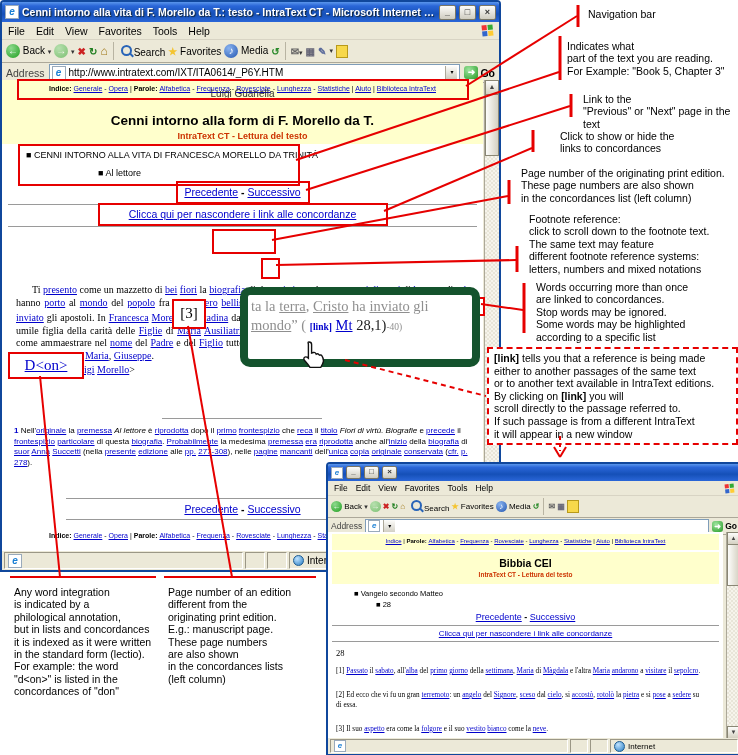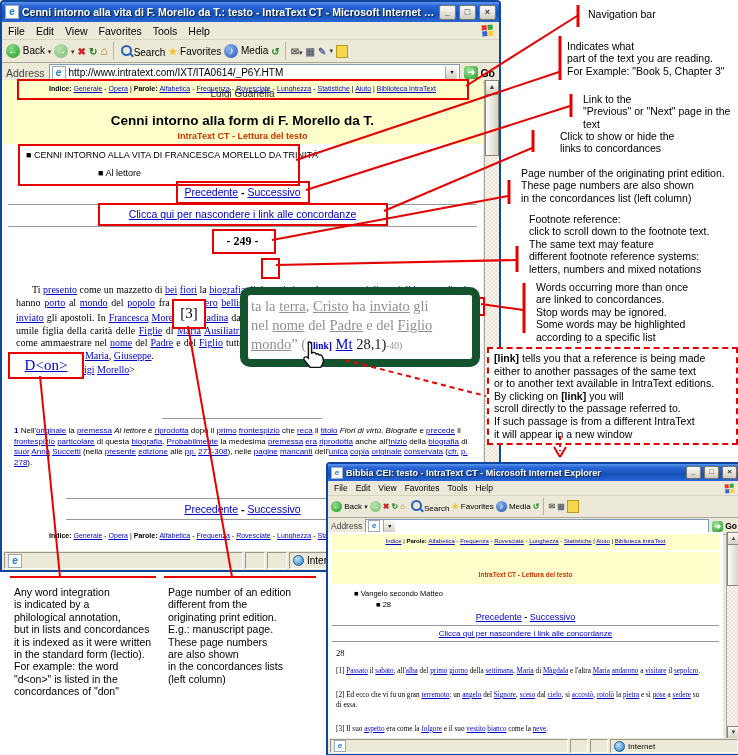--- a/index.html
+++ b/index.html
@@ -161,21 +161,20 @@
     <div class="pel ctr" style="top:5px;font-size:7px"><span class="tk-b">Indice: </span><span class="tk-l">Generale</span><span class="tk-p"> - </span><span class="tk-l">Opera</span><span class="tk-p"> | </span><span class="tk-b">Parole: </span><span class="tk-l">Alfabetica</span><span class="tk-p"> - </span><span class="tk-l">Frequenza</span><span class="tk-p"> - </span><span class="tk-l">Rovesciate</span><span class="tk-p"> - </span><span class="tk-l">Lunghezza</span><span class="tk-p"> - </span><span class="tk-l">Statistiche</span><span class="tk-p"> | </span><span class="tk-bl">Aiuto</span><span class="tk-p"> | </span><span class="tk-bl">Biblioteca IntraText</span></div>
     <div class="pel ctr" style="top:8px;font-size:10px;color:#333">Luigi Guanella</div>
     <div class="pel ctr" style="top:33px;font-size:13.5px;font-weight:bold">Cenni intorno alla form di F. Morello da T.</div>
     <div class="pel ctr" style="top:51px;font-size:9px;font-weight:bold;color:#cc3300">IntraText CT - Lettura del testo</div>
     <div class="pel" style="top:70px;left:24px;font-size:9px"><span class="bullet">■</span> <span>CENNI INTORNO ALLA VITA DI FRANCESCA MORELLO DA TRINITÁ</span></div>
     <div class="pel" style="top:88px;left:96px;font-size:9px"><span class="bullet">■</span> <span>Al lettore</span></div>
     <div class="pel ctr" style="top:106px;font-size:10.5px"><span class="tk-bl">Precedente</span><span class="tk-b"> - </span><span class="tk-bl">Successivo</span></div>
     <div class="pel hrline" style="top:124px;left:6px;right:6px"></div>
     <div class="pel ctr" style="top:128px;font-size:10.5px"><span class="tk-bl">Clicca qui per nascondere i link alle concordanze</span></div>
     <div class="pel hrline" style="top:146px;left:6px;right:6px"></div>
-    <div class="pel ctr serif" style="top:154px;font-size:12px;font-weight:bold">- 249 -</div>
     <div class="pel serif" style="top:204px;left:14px;width:454px;font-size:10px;line-height:12.5px;text-align:justify;text-indent:16px"><span class="tk-p">Ti </span><span class="tk-l">presento</span><span class="tk-p"> come un mazzetto di </span><span class="tk-l">bei</span><span class="tk-p"> </span><span class="tk-l">fiori</span><span class="tk-p"> la </span><span class="tk-l">biografia</span><span class="tk-p"> di due </span><span class="tk-l">cristiane</span><span class="tk-p"> che, non </span><span class="tk-l">guari</span><span class="tk-p"> </span><span class="tk-l">distanti</span><span class="tk-p"> di </span><span class="tk-l">luogo</span><span class="tk-p"> e di </span><span class="tk-l">età</span><span class="tk-p">, hanno </span><span class="tk-l">porto</span><span class="tk-p"> al </span><span class="tk-l">mondo</span><span class="tk-p"> del </span><span class="tk-l">popolo</span><span class="tk-p"> fra cui </span><span class="tk-l">vissero</span><span class="tk-p"> </span><span class="tk-l">bellissimo</span><span class="tk-p"> </span><span class="tk-l">esempio</span><span class="tk-p"> di </span><span class="tk-l">pietà</span><span class="tk-p"> su tutta la </span><span class="tk-l">terra</span><span class="tk-p">, come </span><span class="tk-l">Cristo</span><span class="tk-p"> ha </span><span class="tk-l">inviato</span><span class="tk-p"> gli apostoli. In </span><span class="tk-l">Francesca</span><span class="tk-p"> </span><span class="tk-l">Morello</span><span class="tk-p">, </span><span class="tk-l">contadina</span><span class="tk-p"> da </span><span class="tk-l">Trinità</span><span class="tk-p"> di </span><span class="tk-l">Mondovì</span><span class="tk-p">, e in quella di </span><span class="tk-r">[3]</span><span class="tk-l">suor</span><span class="tk-p"> </span><span class="tk-l">Anna</span><span class="tk-p"> </span><span class="tk-l">Succetti</span><span class="tk-p">, umile figlia della carità delle </span><span class="tk-l">Figlie</span><span class="tk-p"> di </span><span class="tk-l">Maria</span><span class="tk-p"> </span><span class="tk-l">Ausiliatrice</span><span class="tk-p"> in </span><span class="tk-l">Mornese</span><span class="tk-p">, tu </span><span class="tk-l">troverai</span><span class="tk-p"> </span><span class="tk-l">lezione</span><span class="tk-p"> </span><span class="tk-l">sicura</span><span class="tk-p"> da </span><span class="tk-l">apprendere</span><span class="tk-p"> come ammaestrare nel </span><span class="tk-l">nome</span><span class="tk-p"> del </span><span class="tk-l">Padre</span><span class="tk-p"> e del </span><span class="tk-l">Figlio</span><span class="tk-p"> tutto il </span><span class="tk-l">mondo</span><span class="tk-p">" (</span><span class="tk-bl">[link]</span><span class="tk-p"> </span><span class="tk-l">Mt</span><span class="tk-p"> 28,19-20). Seguile, </span><span class="tk-l">caro</span><span class="tk-p"> </span><span class="tk-l">lettore</span><span class="tk-p">, e </span><span class="tk-l">credimi</span><span class="tk-p"> in </span><span class="tk-l">Gesù</span><span class="tk-p">, </span><span class="tk-l">Maria</span><span class="tk-p">, </span><span class="tk-l">Giuseppe</span><span class="tk-p">.</span></div>
     <div class="pel serif" style="top:284px;left:82px;font-size:10px"><span class="tk-l">igi</span><span class="tk-p"> </span><span class="tk-l">Morello</span><span class="tk-p">&gt;</span></div>
     <div class="pel hrline" style="top:338px;left:160px;width:160px"></div>
     <div class="pel" style="top:346px;left:12px;width:458px;font-size:8px;line-height:10.5px"><span class="tk-fl">1</span><span class="tk-p"> Nell'</span><span class="tk-l">originale</span><span class="tk-p"> la </span><span class="tk-l">premessa</span><span class="tk-p"> </span><span class="tk-i">Al lettore</span><span class="tk-p"> è </span><span class="tk-l">riprodotta</span><span class="tk-p"> dopo il </span><span class="tk-l">primo</span><span class="tk-p"> </span><span class="tk-l">frontespizio</span><span class="tk-p"> che </span><span class="tk-l">reca</span><span class="tk-p"> il </span><span class="tk-l">titolo</span><span class="tk-p"> </span><span class="tk-i">Fiori di virtù. Biografie</span><span class="tk-p"> e </span><span class="tk-l">precede</span><span class="tk-p"> il </span><span class="tk-l">frontespizio</span><span class="tk-p"> </span><span class="tk-l">particolare</span><span class="tk-p"> di questa </span><span class="tk-l">biografia</span><span class="tk-p">. </span><span class="tk-l">Probabilmente</span><span class="tk-p"> la medesima </span><span class="tk-l">premessa</span><span class="tk-p"> </span><span class="tk-l">era</span><span class="tk-p"> </span><span class="tk-l">riprodotta</span><span class="tk-p"> anche all'</span><span class="tk-l">inizio</span><span class="tk-p"> della </span><span class="tk-l">biografia</span><span class="tk-p"> di </span><span class="tk-l">suor</span><span class="tk-p"> </span><span class="tk-l">Anna</span><span class="tk-p"> </span><span class="tk-l">Succetti</span><span class="tk-p"> (nella </span><span class="tk-l">presente</span><span class="tk-p"> </span><span class="tk-l">edizione</span><span class="tk-p"> alle </span><span class="tk-l">pp.</span><span class="tk-p"> </span><span class="tk-l">277-308</span><span class="tk-p">), nelle </span><span class="tk-l">pagine</span><span class="tk-p"> </span><span class="tk-l">mancanti</span><span class="tk-p"> dell'</span><span class="tk-l">unica</span><span class="tk-p"> </span><span class="tk-l">copia</span><span class="tk-p"> </span><span class="tk-l">originale</span><span class="tk-p"> </span><span class="tk-l">conservata</span><span class="tk-p"> (</span><span class="tk-l">cfr.</span><span class="tk-p"> </span><span class="tk-l">p.</span><span class="tk-p"> </span><span class="tk-l">278</span><span class="tk-p">).</span></div>
     <div class="pel ctr" style="top:418px;left:64px;right:64px;border-top:1px solid #999;border-bottom:1px solid #999;padding:4px 0;font-size:10.5px"><span class="tk-bl">Precedente</span><span class="tk-b"> - </span><span class="tk-bl">Successivo</span></div>
     <div class="pel ctr" style="top:452px;font-size:7px"><span class="tk-b">Indice: </span><span class="tk-l">Generale</span><span class="tk-p"> - </span><span class="tk-l">Opera</span><span class="tk-p"> | </span><span class="tk-b">Parole: </span><span class="tk-l">Alfabetica</span><span class="tk-p"> - </span><span class="tk-l">Frequenza</span><span class="tk-p"> - </span><span class="tk-l">Rovesciate</span><span class="tk-p"> - </span><span class="tk-l">Lunghezza</span><span class="tk-p"> - </span><span class="tk-l">Statistiche</span><span class="tk-p"> | </span><span class="tk-bl">Aiuto</span><span class="tk-p"> | </span><span class="tk-bl">Biblioteca IntraText</span></div>
   </div>
 
   <div class="sb" style="right:0;top:78px;width:14px;height:473px">
     <div class="sbbtn" style="top:0;height:13px;font-size:7px;line-height:12px">▲</div>
@@ -192,21 +191,20 @@
     <span class="pane" style="width:200px">
         <span class="globe"></span>
         <span>Internet</span>
       </span>
   </div>
 </div>
 
 <div class="window t2" style="left:326px;top:462px;width:412px;height:290px;z-index:40">
   <div class="titlebar">
     <span class="iepage">e</span>
-    <span class="titletext">Bibbia CEI: testo - IntraText CT - Microsoft Internet Explorer</span>
     <span class="winbtn">_</span>
     <span class="winbtn">□</span>
     <span class="winbtn">×</span>
   </div>
   <div class="menubar">
     <span>File</span>
     <span>Edit</span>
     <span>View</span>
     <span>Favorites</span>
     <span>Tools</span>
@@ -244,20 +242,21 @@
     <span class="gobtn">
         <span class="goarrow">➜</span>
         <span>Go</span>
       </span>
   </div>
 
   <div class="page" style="left:0;top:68px;width:395px;height:207px">
     <div class="yellow" style="top:2px;height:16px;left:4px;right:4px"></div>
     <div class="pel ctr" style="top:6px;font-size:6px"><span class="tk-bl">Indice</span><span class="tk-p"> | </span><span class="tk-b">Parole: </span><span class="tk-l">Alfabetica</span><span class="tk-p"> - </span><span class="tk-l">Frequenza</span><span class="tk-p"> - </span><span class="tk-l">Rovesciate</span><span class="tk-p"> - </span><span class="tk-l">Lunghezza</span><span class="tk-p"> - </span><span class="tk-l">Statistiche</span><span class="tk-p"> | </span><span class="tk-bl">Aiuto</span><span class="tk-p"> | </span><span class="tk-bl">Biblioteca IntraText</span></div>
     <div class="yellow" style="top:20px;height:32px;left:4px;right:4px"></div>
+    <div class="pel ctr" style="top:25px;font-size:10.5px;font-weight:bold">Bibbia CEI</div>
     <div class="pel ctr" style="top:39px;font-size:6.5px;font-weight:bold;color:#cc3300">IntraText CT - Lettura del testo</div>
     <div class="pel" style="top:57px;left:26px;font-size:7.5px"><span class="bullet">■</span> <span>Vangelo secondo Matteo</span></div>
     <div class="pel" style="top:68px;left:48px;font-size:7.5px"><span class="bullet">■</span> <span>28</span></div>
     <div class="pel ctr" style="top:80px;font-size:9px"><span class="tk-bl">Precedente</span><span class="tk-b"> - </span><span class="tk-bl">Successivo</span></div>
     <div class="pel hrline" style="top:93px;left:4px;right:4px"></div>
     <div class="pel ctr" style="top:97px;font-size:8px"><span class="tk-bl">Clicca qui per nascondere i link alle concordanze</span></div>
     <div class="pel hrline" style="top:109px;left:4px;right:4px"></div>
     <div class="pel serif" style="top:116px;left:8px;font-size:8.5px">28</div>
     <div class="pel serif" style="top:134px;left:8px;width:384px;font-size:7.2px;line-height:10px;white-space:nowrap;overflow:hidden"><span class="tk-p">[1] </span><span class="tk-l">Passato</span><span class="tk-p"> il </span><span class="tk-l">sabato</span><span class="tk-p">, all'</span><span class="tk-l">alba</span><span class="tk-p"> del </span><span class="tk-l">primo</span><span class="tk-p"> </span><span class="tk-l">giorno</span><span class="tk-p"> della </span><span class="tk-l">settimana</span><span class="tk-p">, </span><span class="tk-l">Maria</span><span class="tk-p"> di </span><span class="tk-l">Màgdala</span><span class="tk-p"> e l'altra </span><span class="tk-l">Maria</span><span class="tk-p"> </span><span class="tk-l">andarono</span><span class="tk-p"> a </span><span class="tk-l">visitare</span><span class="tk-p"> il </span><span class="tk-l">sepolcro</span><span class="tk-p">.</span></div>
     <div class="pel serif" style="top:158px;left:8px;width:370px;font-size:7.2px;line-height:10px"><span class="tk-p">[2] Ed ecco che vi fu un gran </span><span class="tk-l">terremoto</span><span class="tk-p">: un </span><span class="tk-l">angelo</span><span class="tk-p"> del </span><span class="tk-l">Signore</span><span class="tk-p">, </span><span class="tk-l">sceso</span><span class="tk-p"> dal </span><span class="tk-l">cielo</span><span class="tk-p">, si </span><span class="tk-l">accostò</span><span class="tk-p">, </span><span class="tk-l">rotolò</span><span class="tk-p"> la </span><span class="tk-l">pietra</span><span class="tk-p"> e si </span><span class="tk-l">pose</span><span class="tk-p"> a </span><span class="tk-l">sedere</span><span class="tk-p"> su di essa.</span></div>
@@ -288,21 +287,20 @@
 <div class="redbox" style="left:176px;top:181px;width:130px;height:19px"></div>
 <div class="redbox" style="left:98px;top:203px;width:286px;height:19px"></div>
 <div class="redbox" style="left:212px;top:229px;width:60px;height:21px"></div>
 <div class="redbox" style="left:261px;top:258px;width:15px;height:17px"></div>
 <div class="redbox" style="left:441px;top:297px;width:40px;height:15px"></div>
 <div class="redbox fill serif" style="left:172px;top:299px;width:30px;height:26px;font-size:15px;text-align:center;line-height:25px"><span>[3]</span></div>
 <div class="redbox fill serif" style="left:8px;top:352px;width:72px;height:23px;font-size:15px;text-align:center;line-height:22px"><span class="tk-l">D&lt;on&gt;</span></div>
 
 <div class="magsample" style="left:240px;top:287px;width:218px;height:60px">
   <div><span class="tk-g">ta la </span><span class="tk-gl">terra</span><span class="tk-g">, </span><span class="tk-gl">Cristo</span><span class="tk-g"> ha </span><span class="tk-gl">inviato</span><span class="tk-g"> gli</span></div>
-  <div><span class="tk-g">nel </span><span class="tk-gl">nome</span><span class="tk-g"> del </span><span class="tk-gl">Padre</span><span class="tk-g"> e del </span><span class="tk-gl">Figlio</span></div>
   <div><span class="tk-gl">mondo</span><span class="tk-g">” ( </span><span class="tk-mlb">[link]</span><span class="tk-g"> </span><span class="tk-ml">Mt</span><span class="tk-mk"> 28,1)</span><span class="tk-gs">-40)</span></div>
 </div>
 
 <svg style="position:absolute;left:300px;top:340px;z-index:57" width="26" height="30" viewBox="0 0 26 30">
   <path d="M9 2 c1.6 0 2.6 1 2.6 2.6 V13 l1.8 -.5 c1 -.3 2 .2 2.4 1 l.4 .8 c.8 -.6 2 -.5 2.7 .3 l.5 .6 c.9 -.5 2.1 -.2 2.6 .8 l.8 1.6 c1 2 .7 4.4 -.3 6.4 l-1.7 3.4 H10 c-1.4 -2.4 -3.8 -5.2 -5.6 -7.2 -1.2 -1.3 -.4 -3.3 1.3 -3.3 1 0 1.9 .5 2.7 1.2 V4.6 C8.4 3 7.4 2 9 2 Z" fill="#fff" stroke="#111" stroke-width="1.4"></path>
 </svg>
 
 <div class="callout" style="left:588px;top:8px">Navigation bar</div>
 <div class="callout" style="left:567px;top:40px">Indicates what
 part of the text you are reading.

